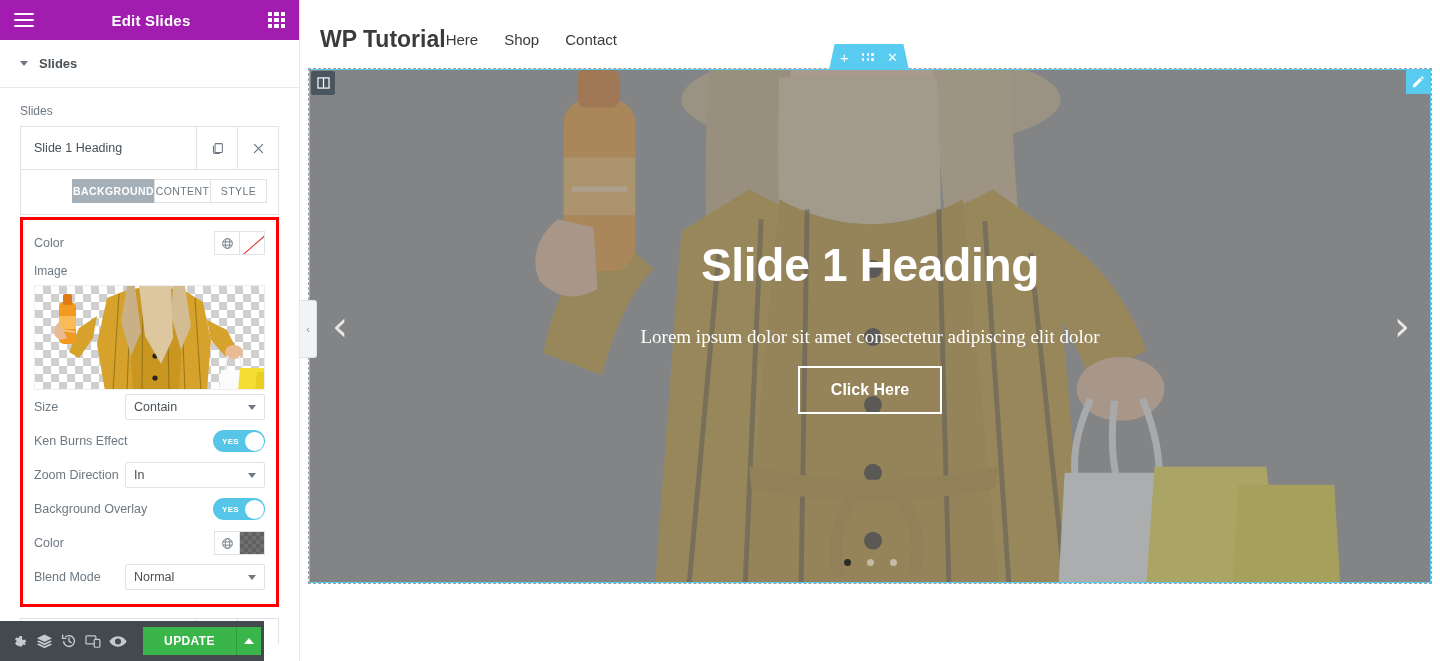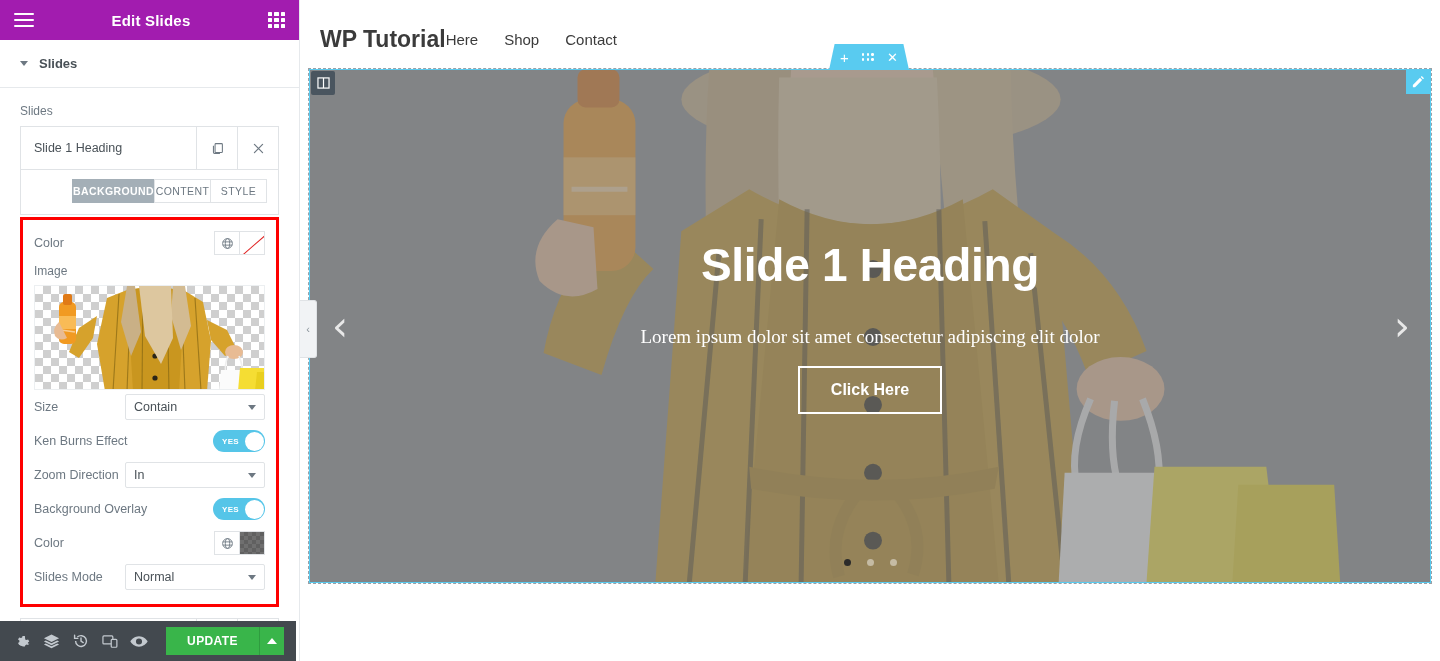--- a/index.html
+++ b/index.html
@@ -74,21 +74,21 @@
   .toggle{width:52px;height:22px;border-radius:11px;background:#55c5e8;position:relative;cursor:pointer;
           display:flex;align-items:center;}
   .toggle .yes{font-size:8px;color:#fff;font-weight:bold;letter-spacing:.3px;margin-left:9px;}
   .toggle .knob{position:absolute;right:1.5px;top:1.5px;width:19px;height:19px;border-radius:50%;background:#fff;}
 
   .partial{border:1px solid #e0e3e6;border-bottom:none;box-sizing:border-box;margin-top:11px;height:26px;display:flex;}
   .partial .p1{flex:1;border-right:1px solid #e0e3e6;}
   .partial .p2{width:40px;border-right:1px solid #e0e3e6;display:flex;align-items:flex-end;justify-content:center;}
   .partial .p3{width:40px;}
 
-  .panel-foot{position:absolute;left:0;bottom:0;width:296px;height:40px;background:#43494f;
+  .panel-foot{position:absolute;left:0;bottom:0;width:264px;height:40px;background:#43494f;
               display:flex;align-items:center;padding:0 12px;box-sizing:border-box;gap:8px;}
   .foot-ic{width:38px;height:40px;display:flex;align-items:center;justify-content:center;
            color:#c3c9cf;cursor:pointer;}
   .update{height:28px;background:#39b54a;color:#fff;font-size:12px;font-weight:bold;letter-spacing:.4px;
           display:flex;align-items:center;justify-content:center;width:93px;cursor:pointer;}
   .update-arrow{height:28px;width:24px;background:#39b54a;border-left:1px solid #2f9c3f;display:flex;
                 align-items:center;justify-content:center;cursor:pointer;}
   .up-tri{width:0;height:0;border-left:5px solid transparent;border-right:5px solid transparent;
           border-bottom:6px solid #fff;}
 
@@ -311,21 +311,21 @@
                   <path d="M2.3 6h11.4M2.3 10h11.4"></path>
               </svg>
             </div>
             <div class="sw-btn checker">
               <div class="ov-sw"></div>
             </div>
           </div>
         </div>
 
         <div class="ctrl">
-          <label>Slides Mode</label>
+          <label>Blend Mode</label>
           <div class="fakesel">
             <span>Normal</span>
             <span class="cd"></span>
           </div>
         </div>
       </div>
 
       <div class="partial">
         <div class="p1"></div>
         <div class="p2">

